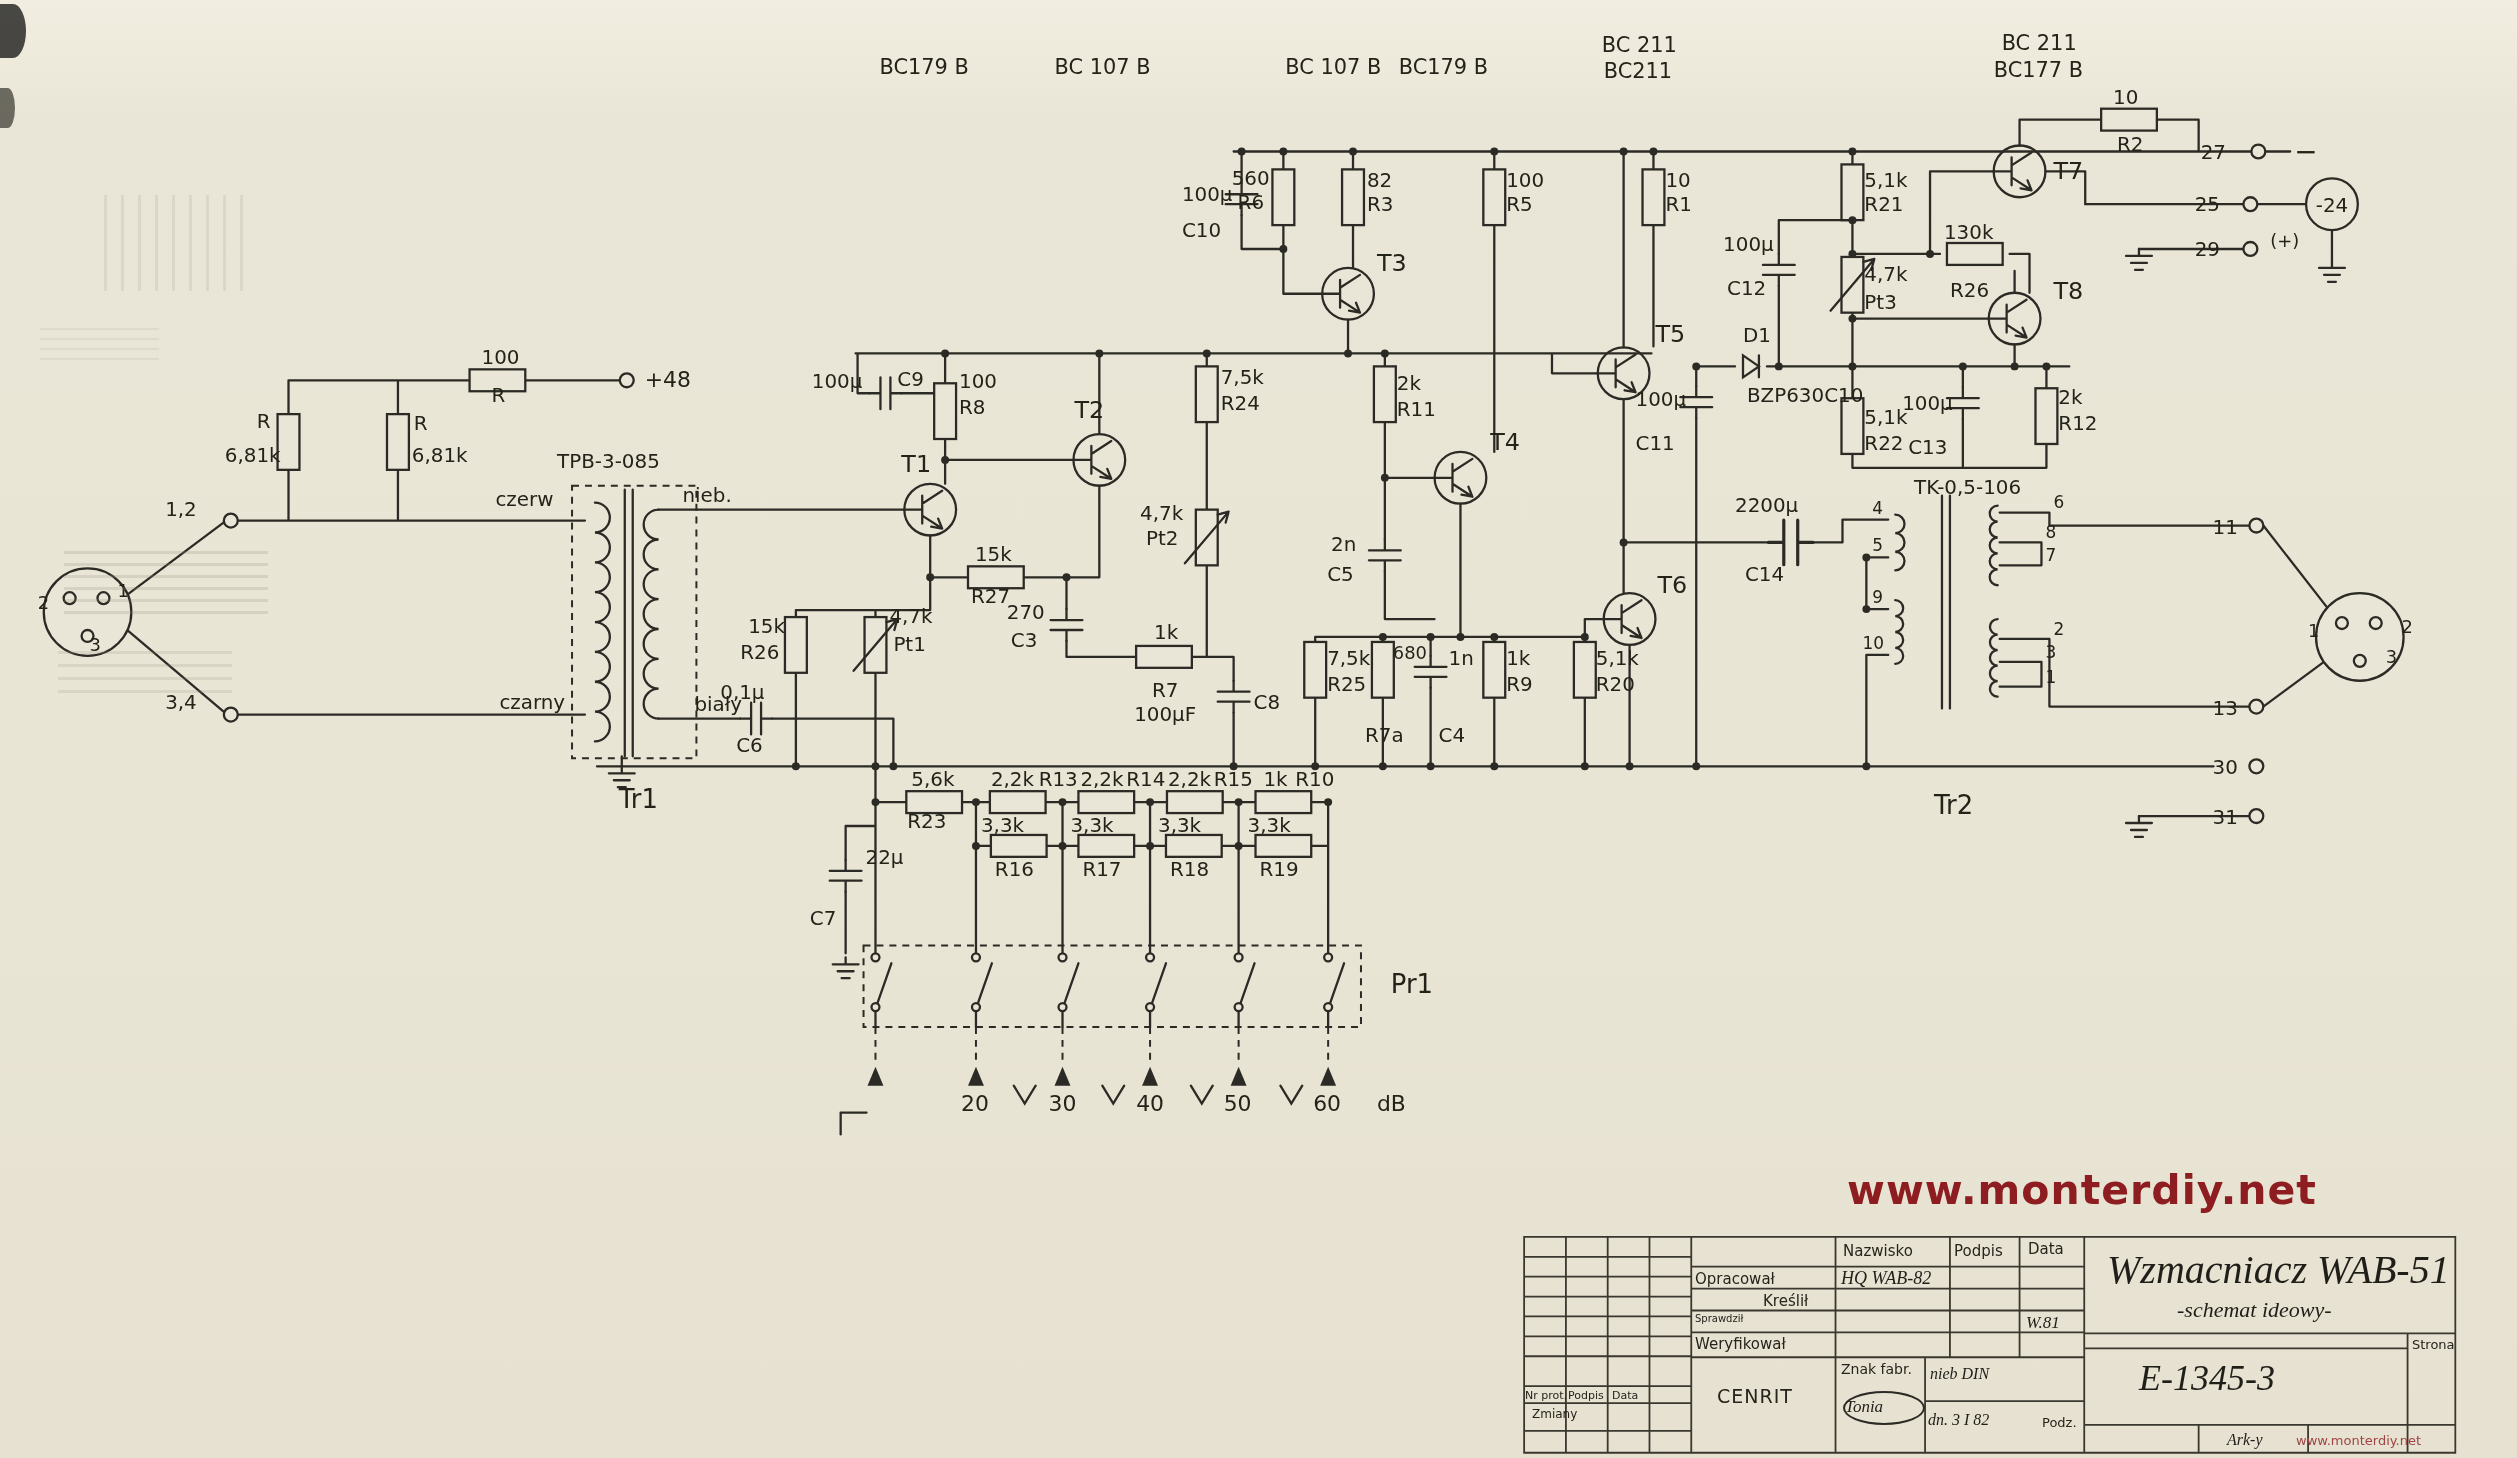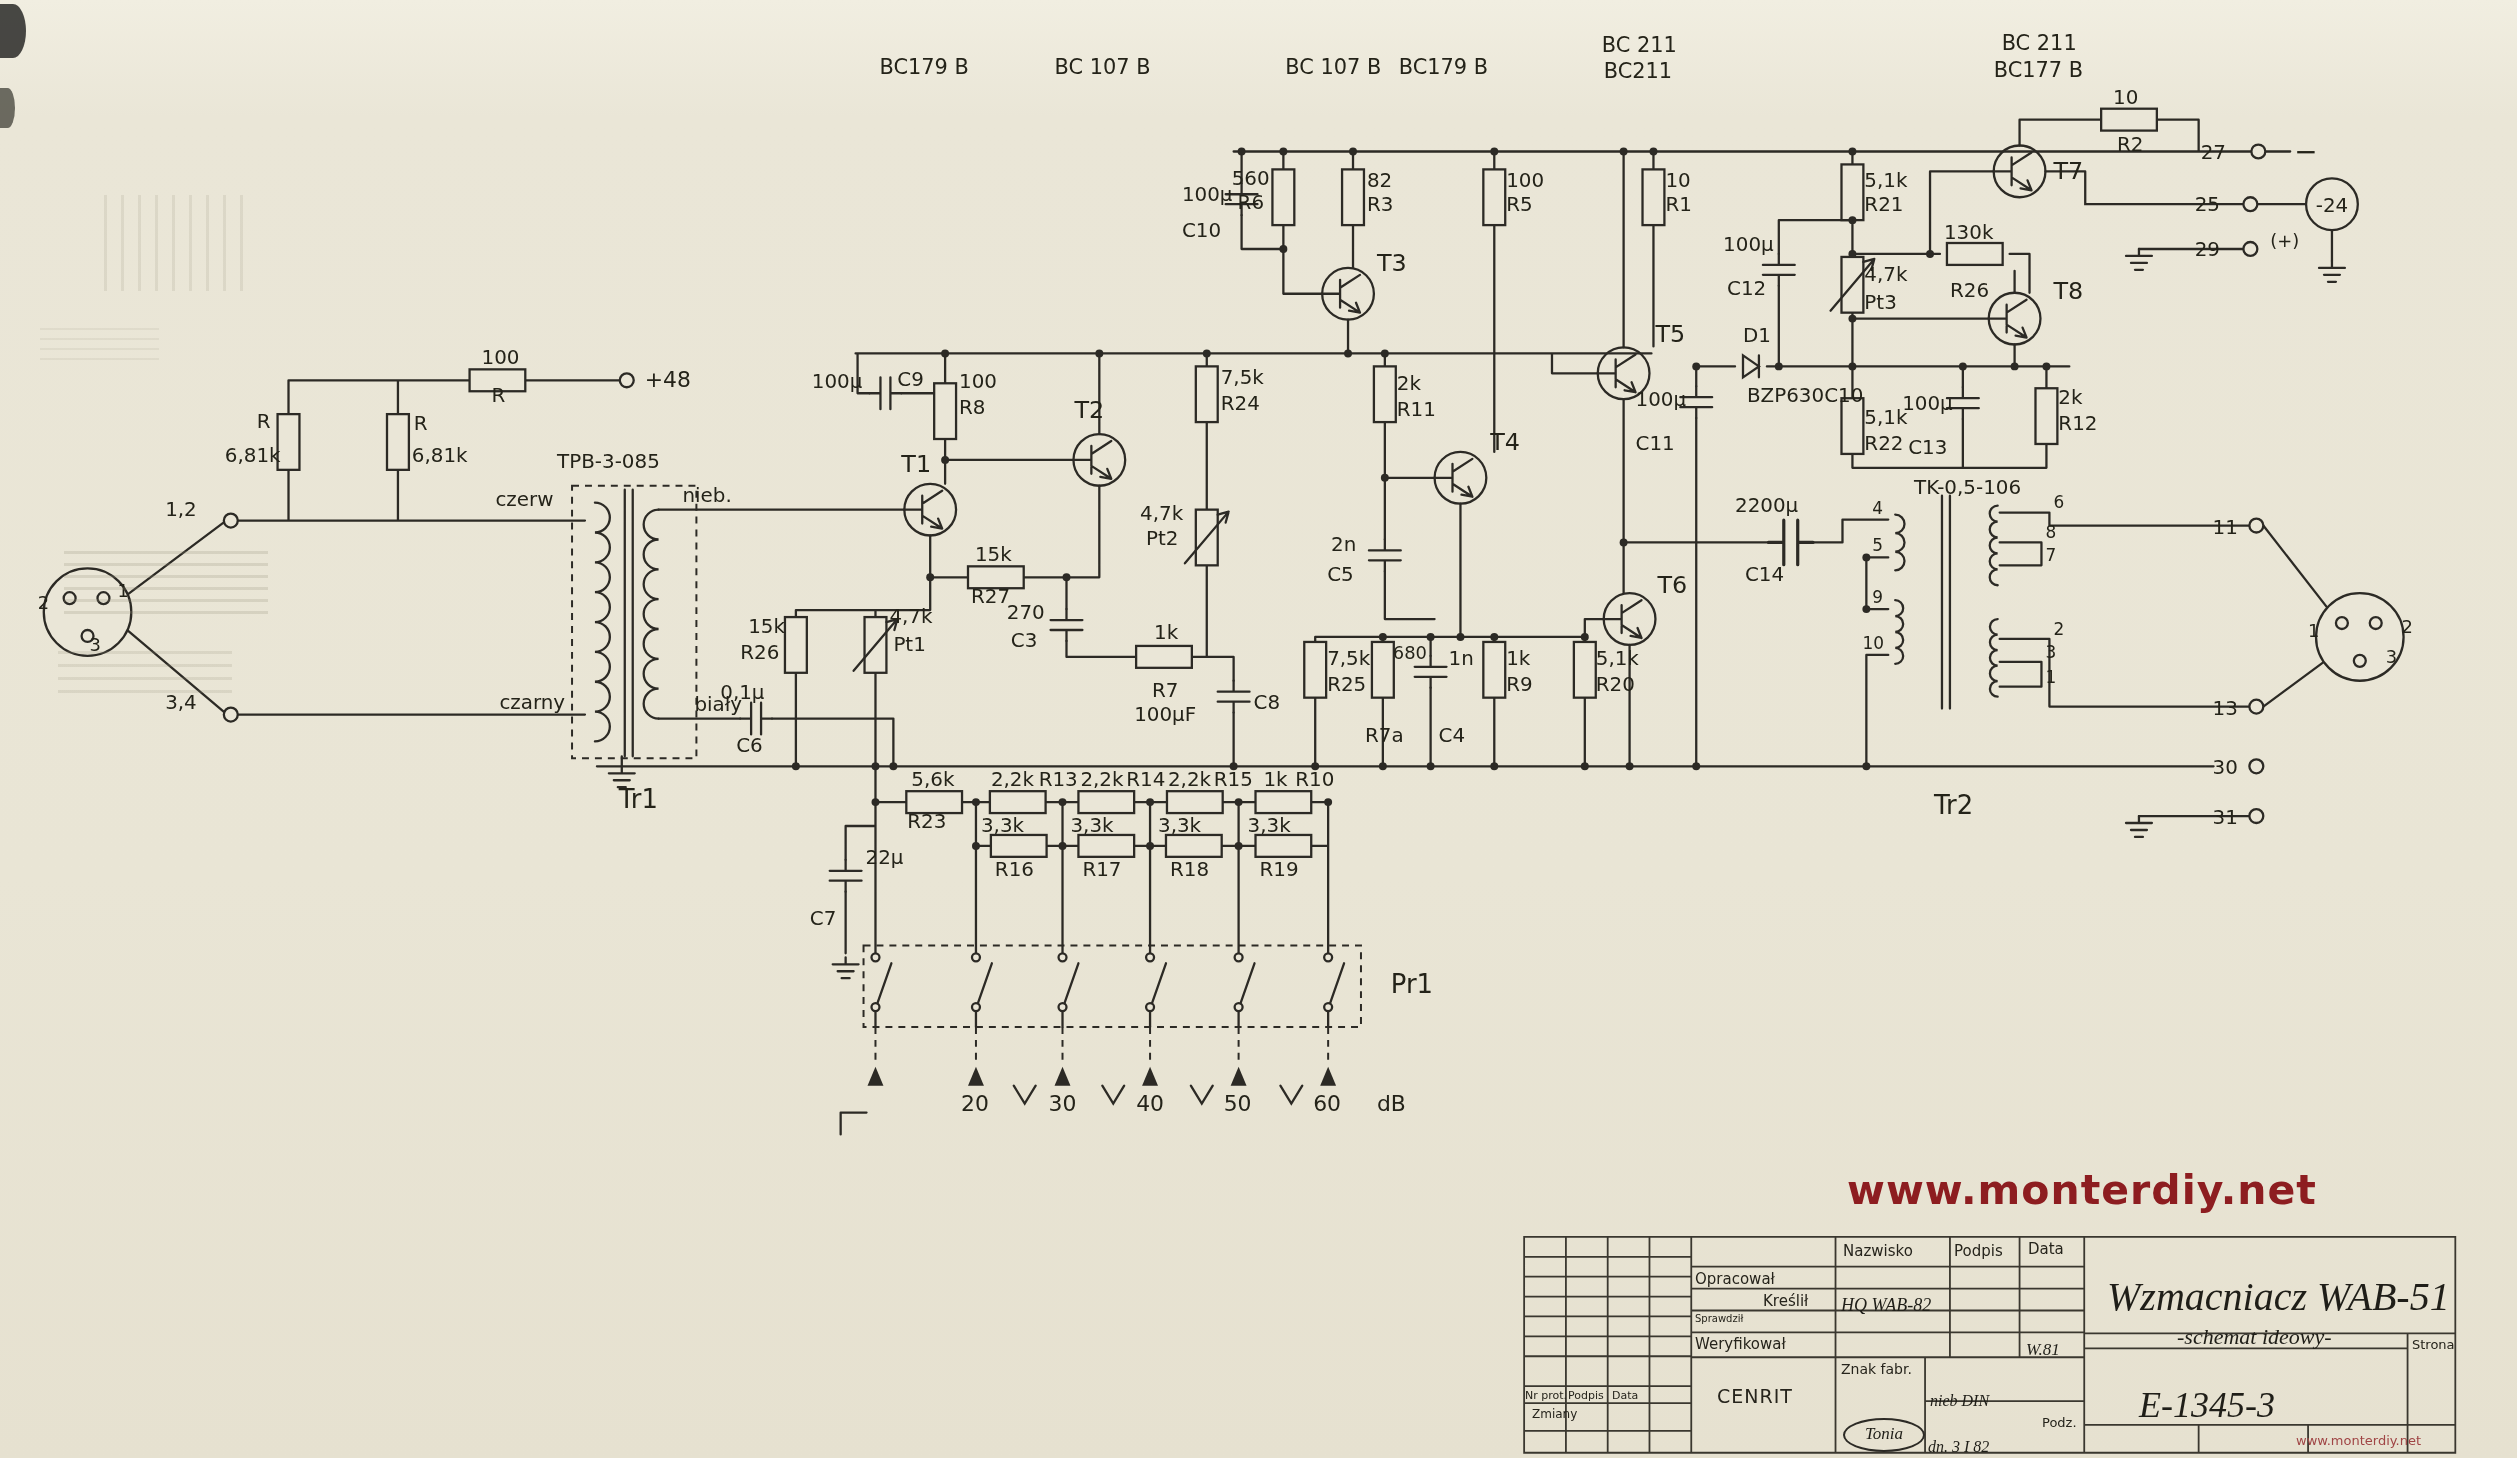--- a/index.html
+++ b/index.html
@@ -10,26 +10,26 @@
   svg{position:absolute;left:0;top:0;}
   .w{stroke:#2c2a25;stroke-width:2.3;fill:none;stroke-linecap:round;}
   .wd{stroke:#2c2a25;stroke-width:2;fill:none;stroke-dasharray:7 6;}
   .tl{stroke:#3a372f;stroke-width:1.8;fill:none;}
   .ln{stroke:#2c2a25;stroke-width:2.3;fill:none;stroke-linecap:round;}
   .lnf{stroke:#2c2a25;stroke-width:2.3;fill:#eae6d7;}
   .fill{fill:#2c2a25;stroke:none;}
   text.lbl{fill:#242319;font-family:"DejaVu Sans",sans-serif;}
   text.mid{text-anchor:middle;}
   .t{position:absolute;color:#26241c;white-space:nowrap;}
-  .hand{font-family:"Liberation Serif",serif;font-style:italic;color:#1f1e18;margin-top:27px;}
+  .hand{font-family:"Liberation Serif",serif;font-style:italic;color:#1f1e18;}
   .wm{position:absolute;left:1847px;top:1166px;font-size:41px;font-weight:bold;
       color:#8d1d20;letter-spacing:1px;font-family:"DejaVu Sans",sans-serif;}
   .wm2{position:absolute;left:2296px;top:1433px;font-size:13px;color:#a04545;}
   .oval{position:absolute;left:1843px;top:1391px;width:78px;height:30px;border:2px solid #2c2a25;
-        border-radius:50%;text-align:center;line-height:27px;font-size:17px;}
+        border-radius:50%;line-height:27px;font-size:17px;}
   .smudge{position:absolute;pointer-events:none;}
   .s1{left:0;top:4px;width:26px;height:54px;background:#1d1d1b;opacity:.8;border-radius:0 60% 60% 0;}
   .s2{left:0;top:88px;width:15px;height:40px;background:#26261f;opacity:.65;border-radius:0 60% 60% 0;}
   .s3{left:64px;top:549px;width:204px;height:74px;opacity:.22;
       background:repeating-linear-gradient(0deg,transparent 0 9px,#8f8a74 9px 12px);}
   .s4{left:58px;top:647px;width:174px;height:56px;opacity:.18;
       background:repeating-linear-gradient(0deg,transparent 0 10px,#8f8a74 10px 13px);}
   .s5{left:90px;top:195px;width:159px;height:96px;opacity:.16;
       background:repeating-linear-gradient(90deg,transparent 0 14px,#8f8a74 14px 17px);}
   .s6{left:40px;top:328px;width:119px;height:40px;opacity:.12;

